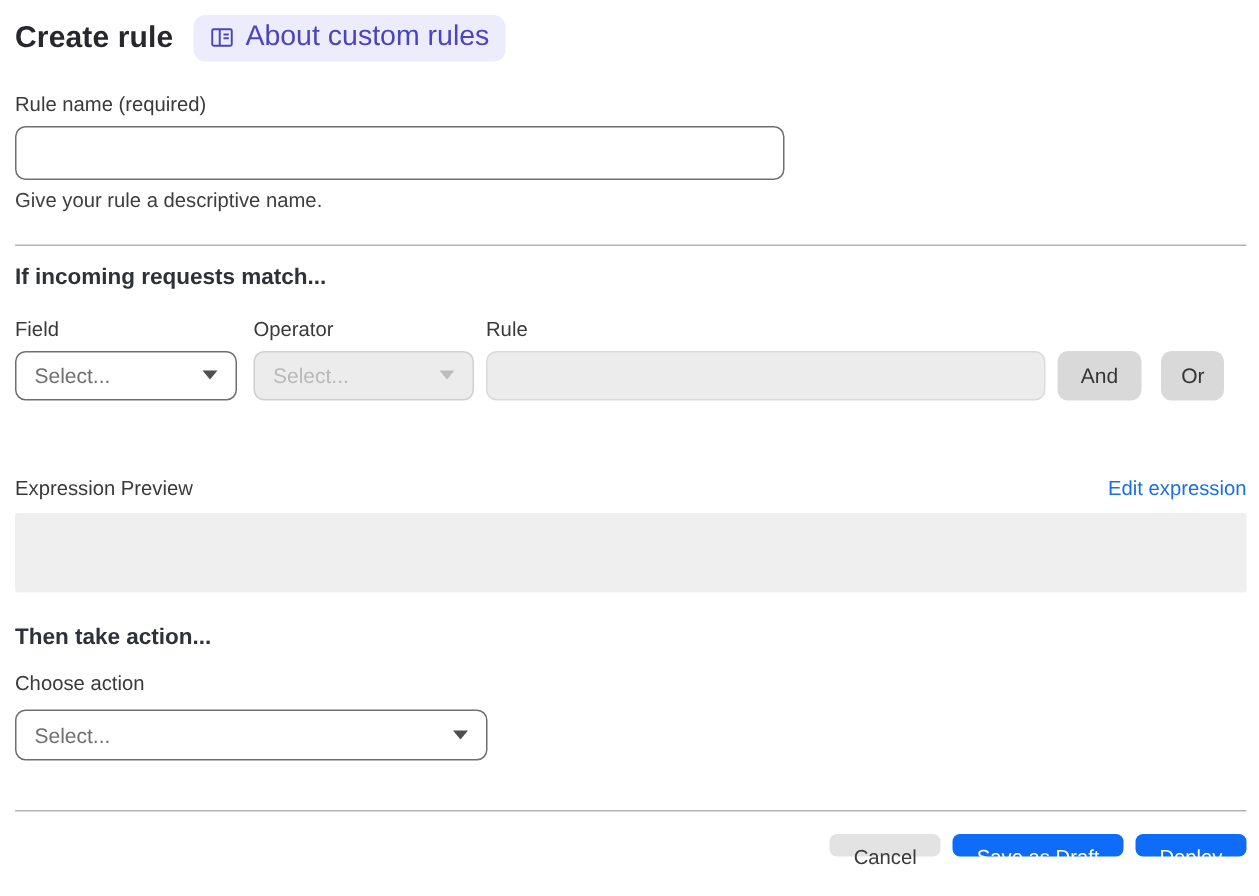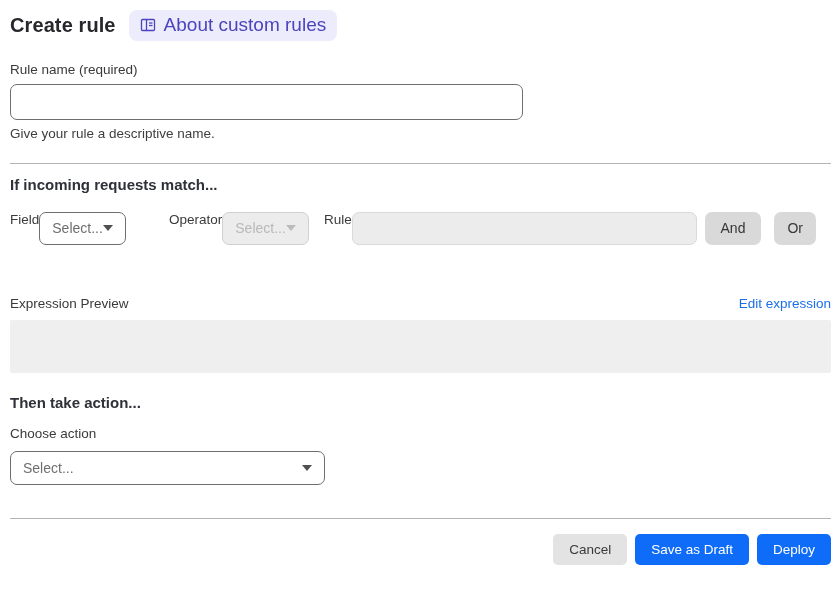--- a/index.html
+++ b/index.html
@@ -35,21 +35,21 @@
     background: #ffffff; outline: none; display: block;
   }
   .helper-text { font-size: 13.5px; color: #3e3e3e; margin-top: 6px; }
 
   .divider { border: none; border-top: 1px solid #b4b4b4; margin: 22px 0 0 0; }
 
   .section-heading { font-size: 15px; font-weight: 700; color: #2e3138; margin: 12px 0 0 0; }
 
   
   .match-row { display: flex; align-items: flex-end; margin-top: 19px; padding-right: 15px; }
-  .col { display: flex; }
+  .col { display: flex; flex-direction: column; }
   .col-field { width: 148px; margin-right: 11px; }
   .col-operator { width: 147px; margin-right: 8px; }
   .col-value { flex: 1; margin-right: 8px; }
 
   .select {
     height: 33px; background: #ffffff;
     border: 1px solid #6f6f6f; border-radius: 7px;
     display: flex; align-items: center; justify-content: space-between;
     padding: 0 12px; font-size: 14px; color: #6f6f6f; cursor: pointer;
   }
@@ -82,21 +82,21 @@
   .preview-box { margin-top: 9px; height: 53px; background: #efefef; border-radius: 2px; }
 
   
   .action-heading { margin-top: 21px; }
   .choose-action-label { margin-top: 15px; margin-bottom: 10px; }
   .action-select { width: 315px; height: 34px; }
 
   .footer-divider { margin-top: 33px; }
   .footer { display: flex; justify-content: flex-end; align-items: center; gap: 8px; margin-top: 15px; }
   .btn {
-    height: 31px; border: none; border-radius: 5px;
+    height: 15px; border: none; border-radius: 5px;
     font-size: 13.5px; font-family: inherit; cursor: pointer;
     padding: 0 16px; line-height: 31px;
   }
   .btn-cancel { background: #e3e3e3; color: #3a3a3a; }
   .btn-primary { background: #0f6cf8; color: #ffffff; }
 </style>
 </head>
 <body>
 
 <div class="container">

